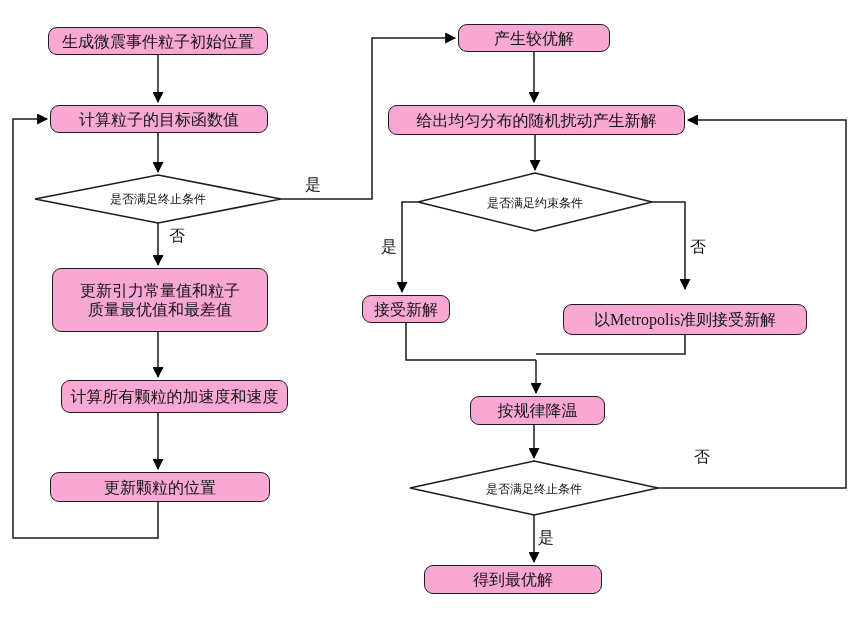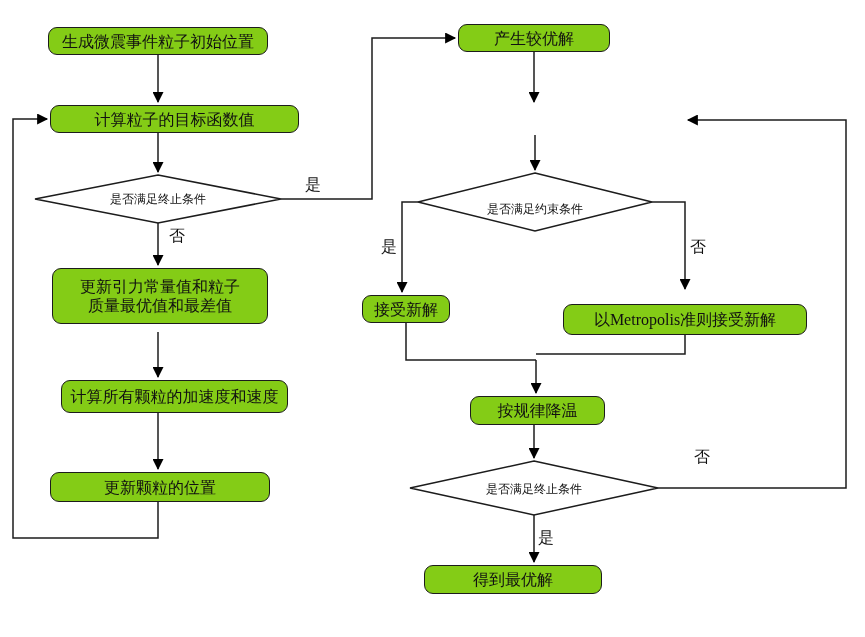--- a/index.html
+++ b/index.html
@@ -10,21 +10,21 @@
     font-family:"Liberation Serif","DejaVu Serif",serif;
     color:#111;
     overflow:hidden;
   }
   .wires{position:absolute;left:0;top:0;width:865px;height:637px;}
   .node{
     position:absolute;
     box-sizing:border-box;
     border:1.6px solid #1c1c1c;
     border-radius:9px;
-    background:#84cc16;
+    background:#f9a8d4;
     display:flex;align-items:center;justify-content:center;
     font-size:16px;line-height:19px;
     text-align:center;
     white-space:pre-line;
   }
   .dtext{
     position:absolute;
     font-size:12px;line-height:18px;
     text-align:center;
   }
@@ -67,35 +67,36 @@
       <polyline points="658,488 846,488 846,120 688,120" marker-end="url(#arrow)"></polyline>
 
       <polygon fill="#ffffff" points="158,175 281,199 158,223 35,199"></polygon>
       <polygon fill="#ffffff" points="535,173 652,202 535,231 418,202"></polygon>
       <polygon fill="#ffffff" points="534,461 658,488 534,515 410,488"></polygon>
     </g>
   </svg>
 
   <div class="node" style="left:48px;top:27px;width:220px;height:28px;">生成微震事件粒子初始位置</div>
 
-  <div class="node" style="left:50px;top:105px;width:249px;height:28px;">计算粒子的目标函数值</div>
+  <div class="node" style="left:50px;top:105px;width:218px;height:28px;">计算粒子的目标函数值</div>
 
   <div class="dtext" style="left:58px;top:190px;width:200px;">是否满足终止条件</div>
 
-  <div class="node" style="left:52px;top:268px;width:216px;height:56px;">更新引力常量值和粒子
+  <div class="node" style="left:52px;top:268px;width:216px;height:64px;">更新引力常量值和粒子
 质量最优值和最差值</div>
 
   <div class="node" style="left:61px;top:380px;width:227px;height:33px;">计算所有颗粒的加速度和速度</div>
 
   <div class="node" style="left:50px;top:472px;width:220px;height:30px;">更新颗粒的位置</div>
 
   <div class="node" style="left:458px;top:24px;width:152px;height:28px;">产生较优解</div>
 
+  <div class="node" style="left:388px;top:105px;width:297px;height:30px;">给出均匀分布的随机扰动产生新解</div>
 
-  <div class="dtext" style="left:435px;top:200px;width:200px;text-align:center;">是否满足约束条件</div>
+  <div class="dtext" style="left:435px;top:194px;width:200px;text-align:center;">是否满足约束条件</div>
 
   <div class="node" style="left:362px;top:295px;width:88px;height:28px;text-align:center;">接受新解</div>
 
   <div class="node" style="left:563px;top:304px;width:244px;height:31px;">以Metropolis准则接受新解</div>
 
   <div class="node" style="left:470px;top:396px;width:135px;height:29px;">按规律降温</div>
 
   <div class="dtext" style="left:434px;top:480px;width:200px;">是否满足终止条件</div>
 
   <div class="node" style="left:424px;top:565px;width:178px;height:29px;">得到最优解</div>

